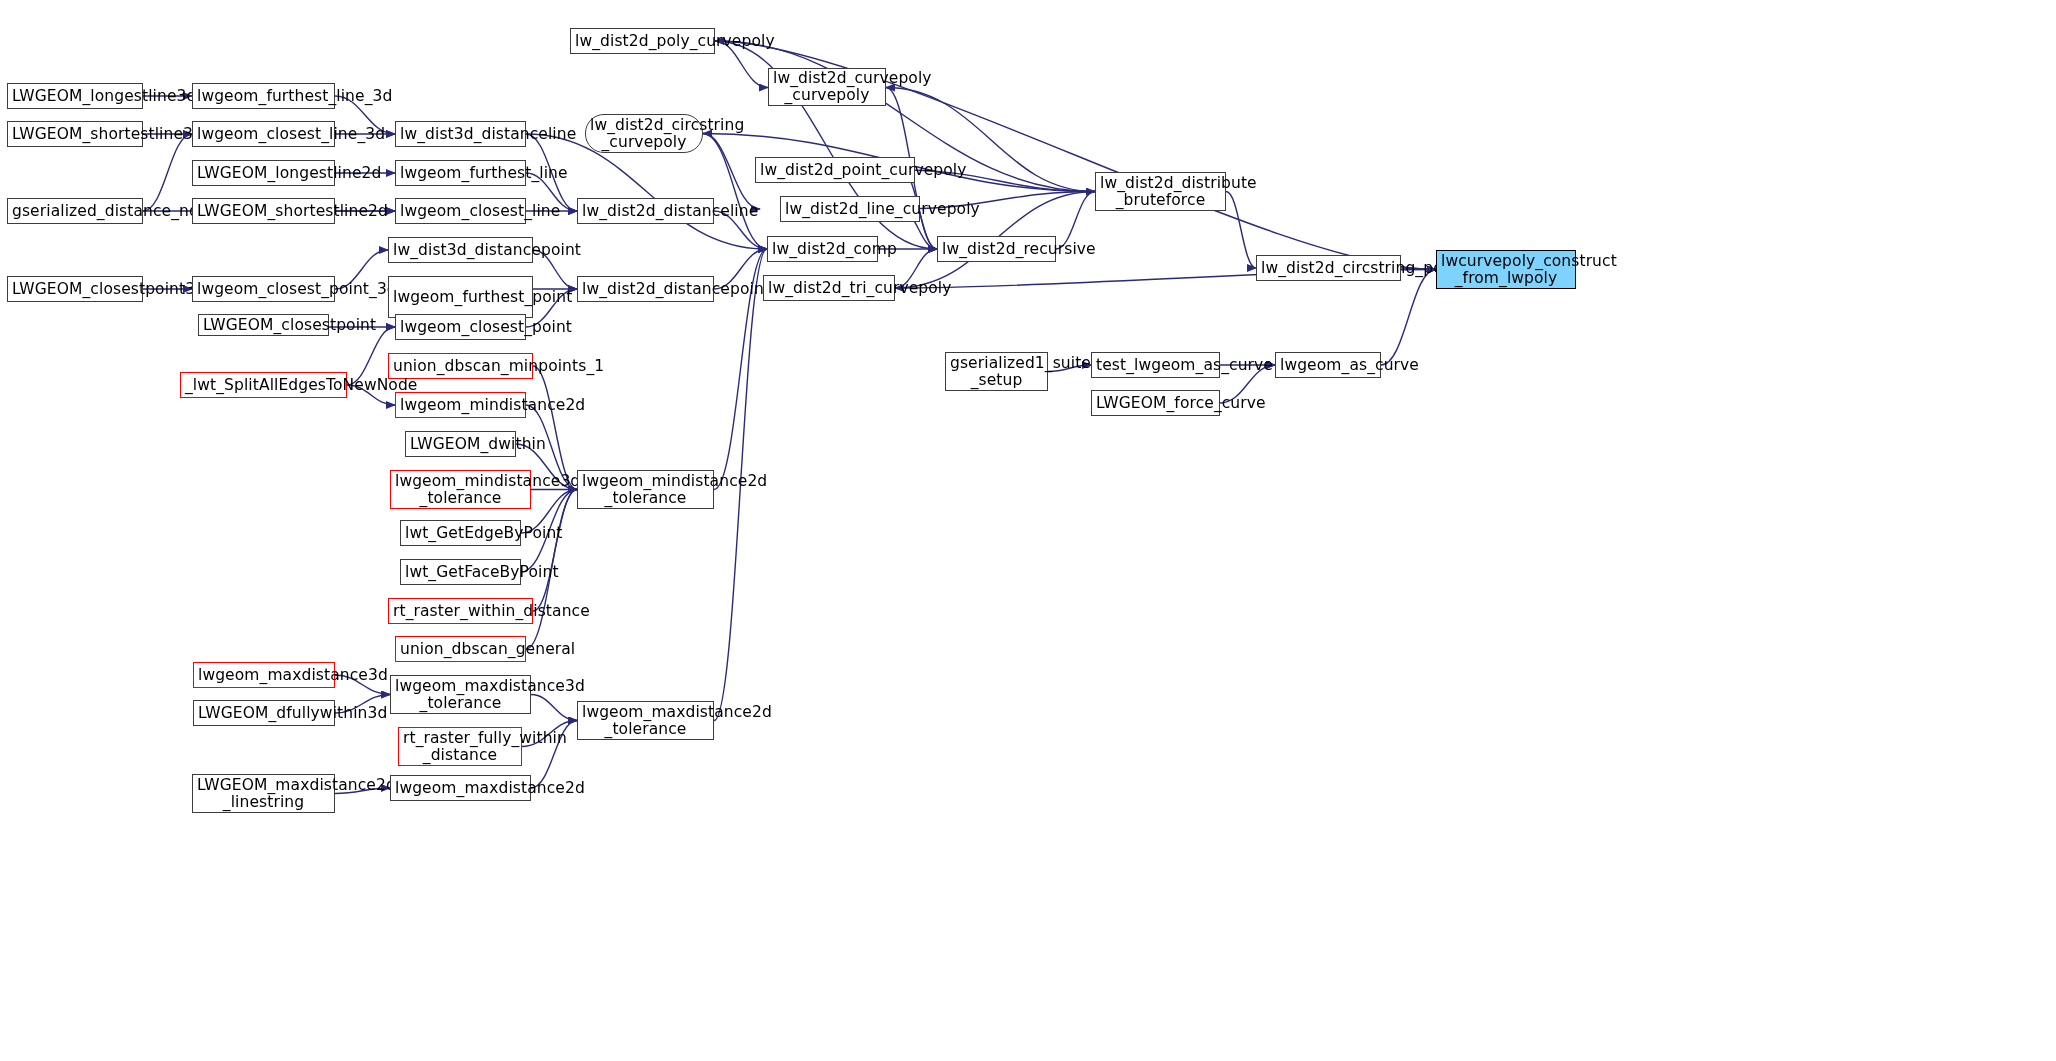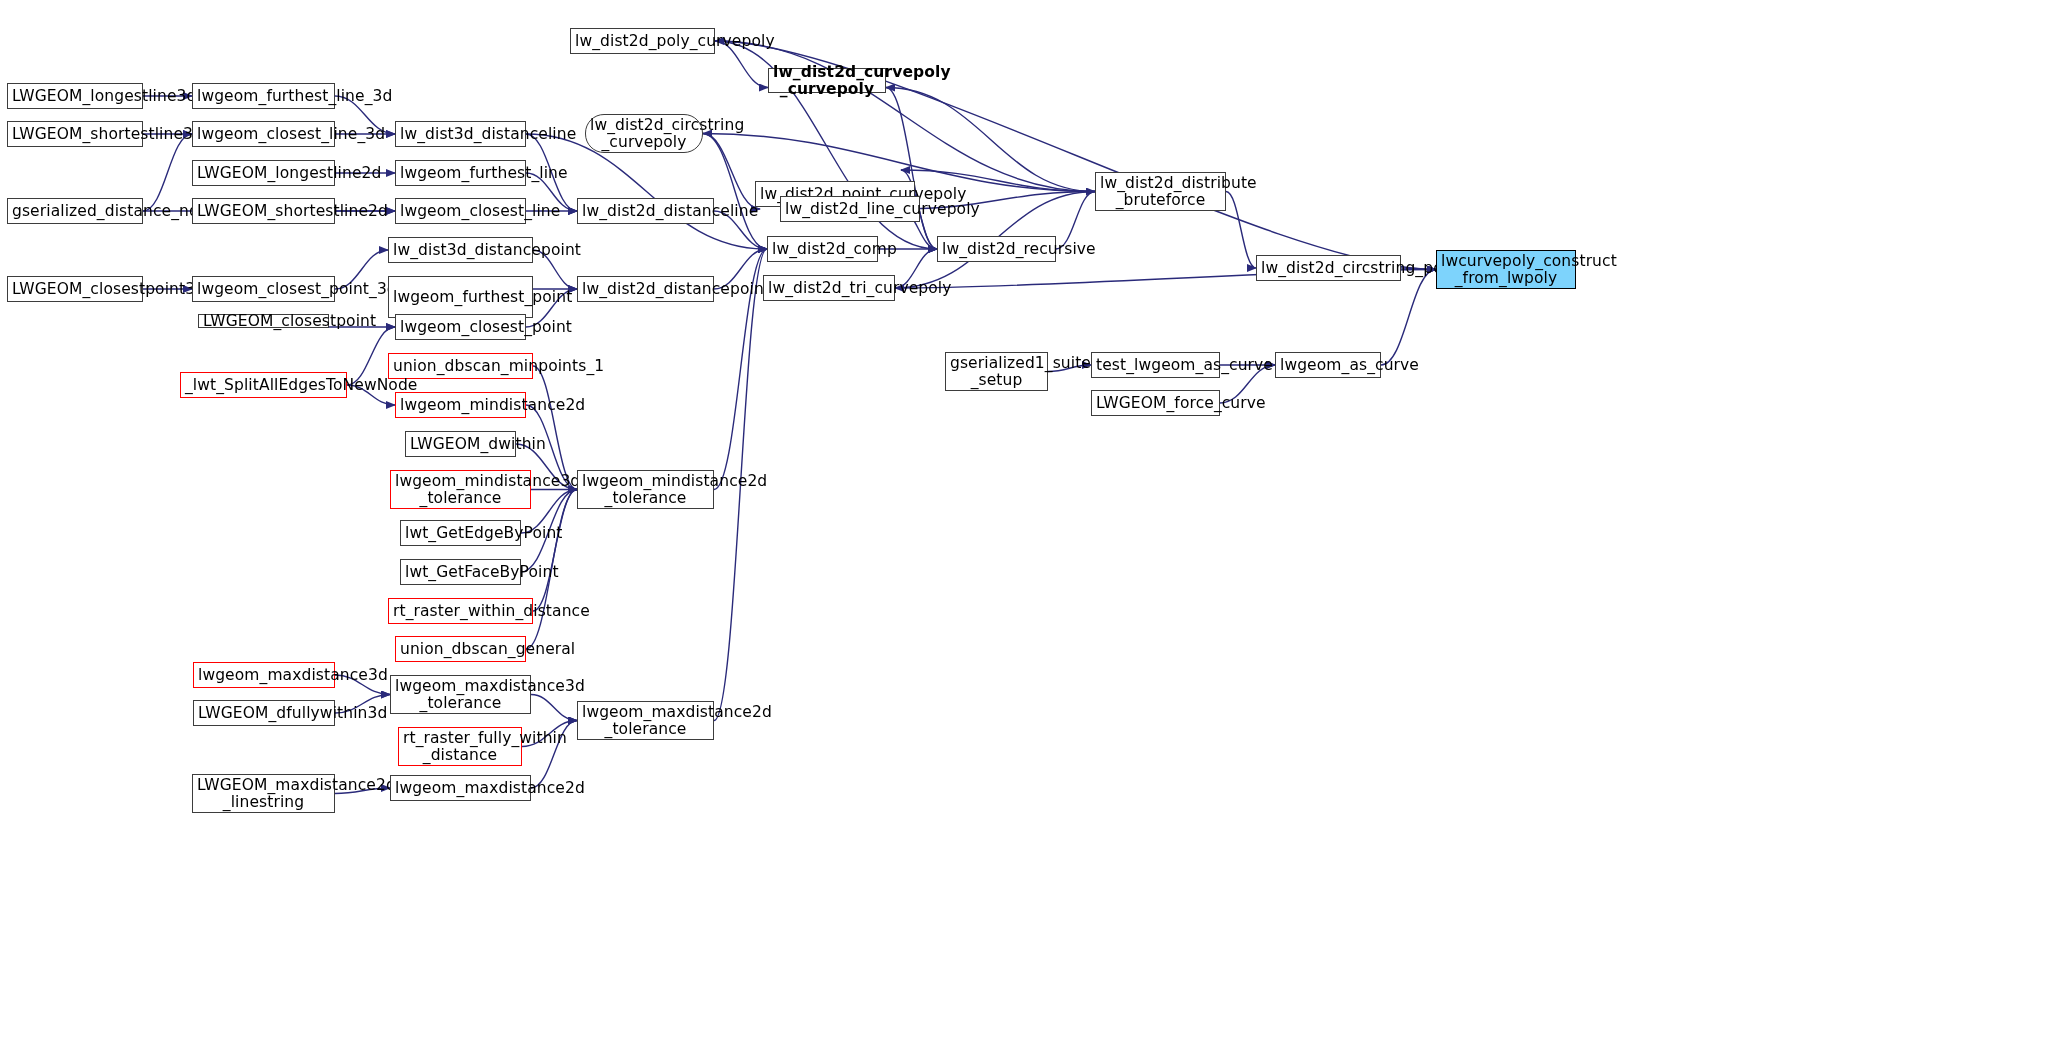--- a/index.html
+++ b/index.html
@@ -119,21 +119,21 @@
       <div class="node" style="left: 395px; top: 160px; width: 131px; height: 26px;"><span>lwgeom_furthest_line</span></div>
       <div class="node" style="left: 7px; top: 198px; width: 136px; height: 26px;"><span>gserialized_distance_nd</span></div>
       <div class="node" style="left: 192px; top: 198px; width: 143px; height: 26px;"><span>LWGEOM_shortestline2d</span></div>
       <div class="node" style="left: 395px; top: 198px; width: 131px; height: 26px;"><span>lwgeom_closest_line</span></div>
       <div class="node" style="left: 577px; top: 198px; width: 137px; height: 26px;"><span>lw_dist2d_distanceline</span></div>
       <div class="node" style="left: 388px; top: 237px; width: 145px; height: 26px;"><span>lw_dist3d_distancepoint</span></div>
       <div class="node" style="left: 7px; top: 276px; width: 136px; height: 26px;"><span>LWGEOM_closestpoint3d</span></div>
       <div class="node" style="left: 192px; top: 276px; width: 143px; height: 26px;"><span>lwgeom_closest_point_3d</span></div>
       <div class="node" style="left: 388px; top: 276px; width: 145px; height: 42px;"><span>lwgeom_furthest_point</span></div>
       <div class="node" style="left: 577px; top: 276px; width: 137px; height: 26px;"><span>lw_dist2d_distancepoint</span></div>
-      <div class="node" style="left: 198px; top: 314px; width: 131px; height: 14px;"><span>LWGEOM_closestpoint</span></div>
+      <div class="node" style="left: 198px; top: 314px; width: 131px; height: 22px;"><span>LWGEOM_closestpoint</span></div>
       <div class="node" style="left: 395px; top: 314px; width: 131px; height: 26px;"><span>lwgeom_closest_point</span></div>
       <div class="node red" style="left: 388px; top: 353px; width: 145px; height: 26px;"><span>union_dbscan_minpoints_1</span></div>
       <div class="node red" style="left: 180px; top: 372px; width: 167px; height: 26px;"><span>_lwt_SplitAllEdgesToNewNode</span></div>
       <div class="node red" style="left: 395px; top: 392px; width: 131px; height: 26px;"><span>lwgeom_mindistance2d</span></div>
       <div class="node" style="left: 405px; top: 431px; width: 111px; height: 26px;"><span>LWGEOM_dwithin</span></div>
       <div class="node red" style="left: 390px; top: 470px; width: 141px; height: 39px;"><span>lwgeom_mindistance3d
 _tolerance</span></div>
       <div class="node" style="left: 577px; top: 470px; width: 137px; height: 39px;"><span>lwgeom_mindistance2d
 _tolerance</span></div>
       <div class="node" style="left: 400px; top: 520px; width: 121px; height: 26px;"><span>lwt_GetEdgeByPoint</span></div>
@@ -145,25 +145,25 @@
 _tolerance</span></div>
       <div class="node" style="left: 193px; top: 700px; width: 142px; height: 26px;"><span>LWGEOM_dfullywithin3d</span></div>
       <div class="node" style="left: 577px; top: 701px; width: 137px; height: 39px;"><span>lwgeom_maxdistance2d
 _tolerance</span></div>
       <div class="node red" style="left: 398px; top: 727px; width: 124px; height: 39px;"><span>rt_raster_fully_within
 _distance</span></div>
       <div class="node" style="left: 192px; top: 774px; width: 143px; height: 39px;"><span>LWGEOM_maxdistance2d
 _linestring</span></div>
       <div class="node" style="left: 390px; top: 775px; width: 141px; height: 26px;"><span>lwgeom_maxdistance2d</span></div>
       <div class="node" style="left: 570px; top: 28px; width: 145px; height: 26px;"><span>lw_dist2d_poly_curvepoly</span></div>
-      <div class="node" style="left: 768px; top: 68px; width: 118px; height: 25px; font-weight: bold;"><span>lw_dist2d_curvepoly
+      <div class="node" style="left: 768px; top: 68px; width: 118px; height: 38px;"><span>lw_dist2d_curvepoly
 _curvepoly</span></div>
       <div class="node" style="left: 585px; top: 114px; width: 118px; height: 39px; border-radius: 19px;"><span>lw_dist2d_circstring
 _curvepoly</span></div>
-      <div class="node" style="left: 755px; top: 157px; width: 160px; height: 26px; margin-top: 24px;"><span>lw_dist2d_point_curvepoly</span></div>
+      <div class="node" style="left: 755px; top: 157px; width: 160px; height: 26px;"><span>lw_dist2d_point_curvepoly</span></div>
       <div class="node" style="left: 780px; top: 196px; width: 140px; height: 26px;"><span>lw_dist2d_line_curvepoly</span></div>
       <div class="node" style="left: 767px; top: 236px; width: 111px; height: 26px;"><span>lw_dist2d_comp</span></div>
       <div class="node" style="left: 937px; top: 236px; width: 119px; height: 26px; justify-content: flex-end;"><span>lw_dist2d_recursive</span></div>
       <div class="node" style="left: 763px; top: 275px; width: 132px; height: 26px;"><span>lw_dist2d_tri_curvepoly</span></div>
       <div class="node" style="left: 1095px; top: 172px; width: 131px; height: 39px;"><span>lw_dist2d_distribute
 _bruteforce</span></div>
       <div class="node" style="left: 1256px; top: 255px; width: 145px; height: 26px;"><span>lw_dist2d_circstring_poly</span></div>
       <div class="node hl" style="left: 1436px; top: 250px; width: 140px; height: 39px;"><span>lwcurvepoly_construct
 _from_lwpoly</span></div>
       <div class="node" style="left: 945px; top: 352px; width: 103px; height: 39px;"><span>gserialized1_suite

